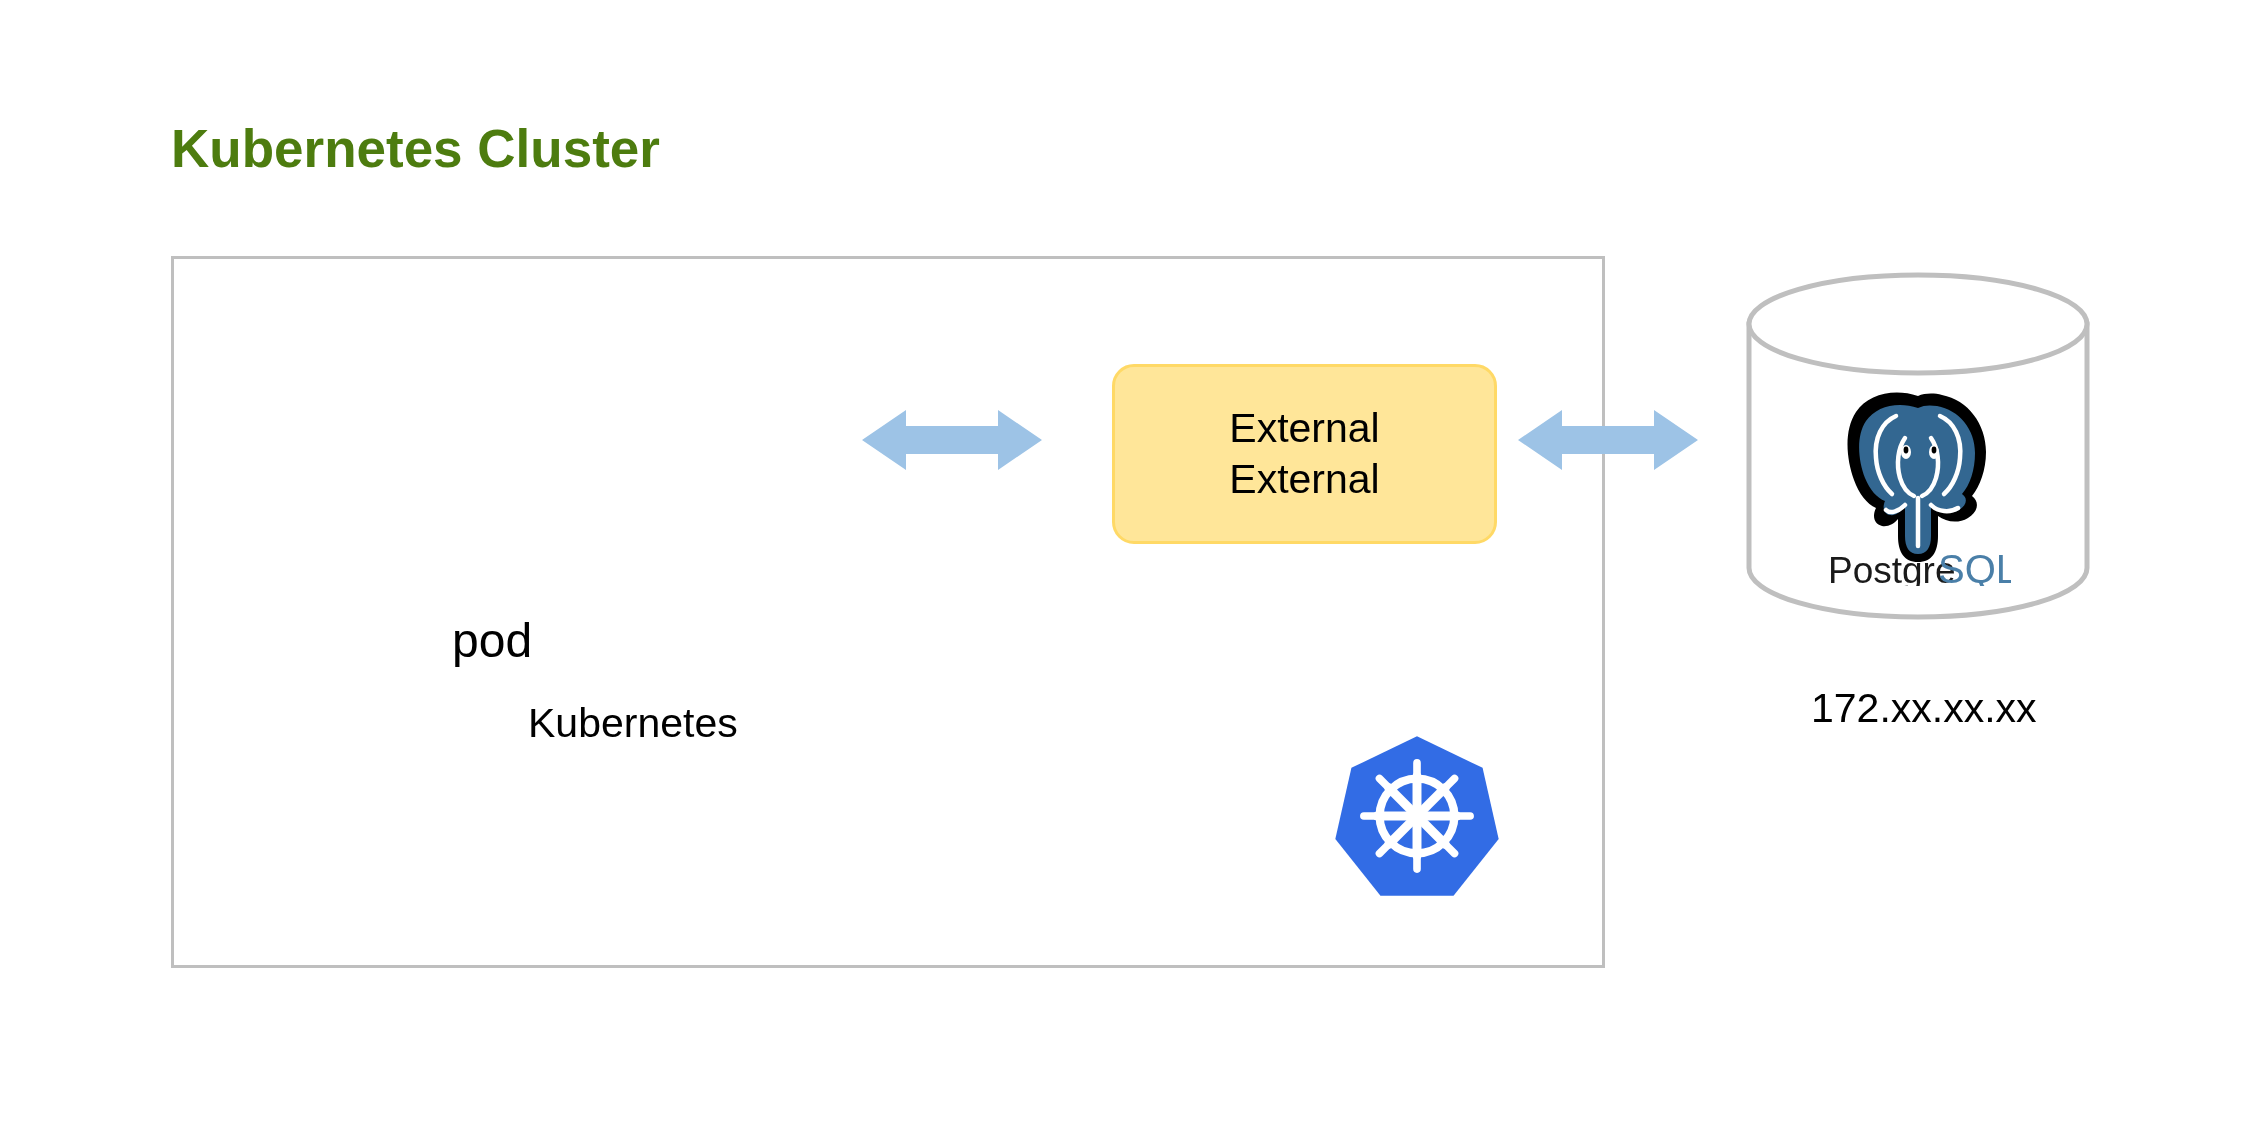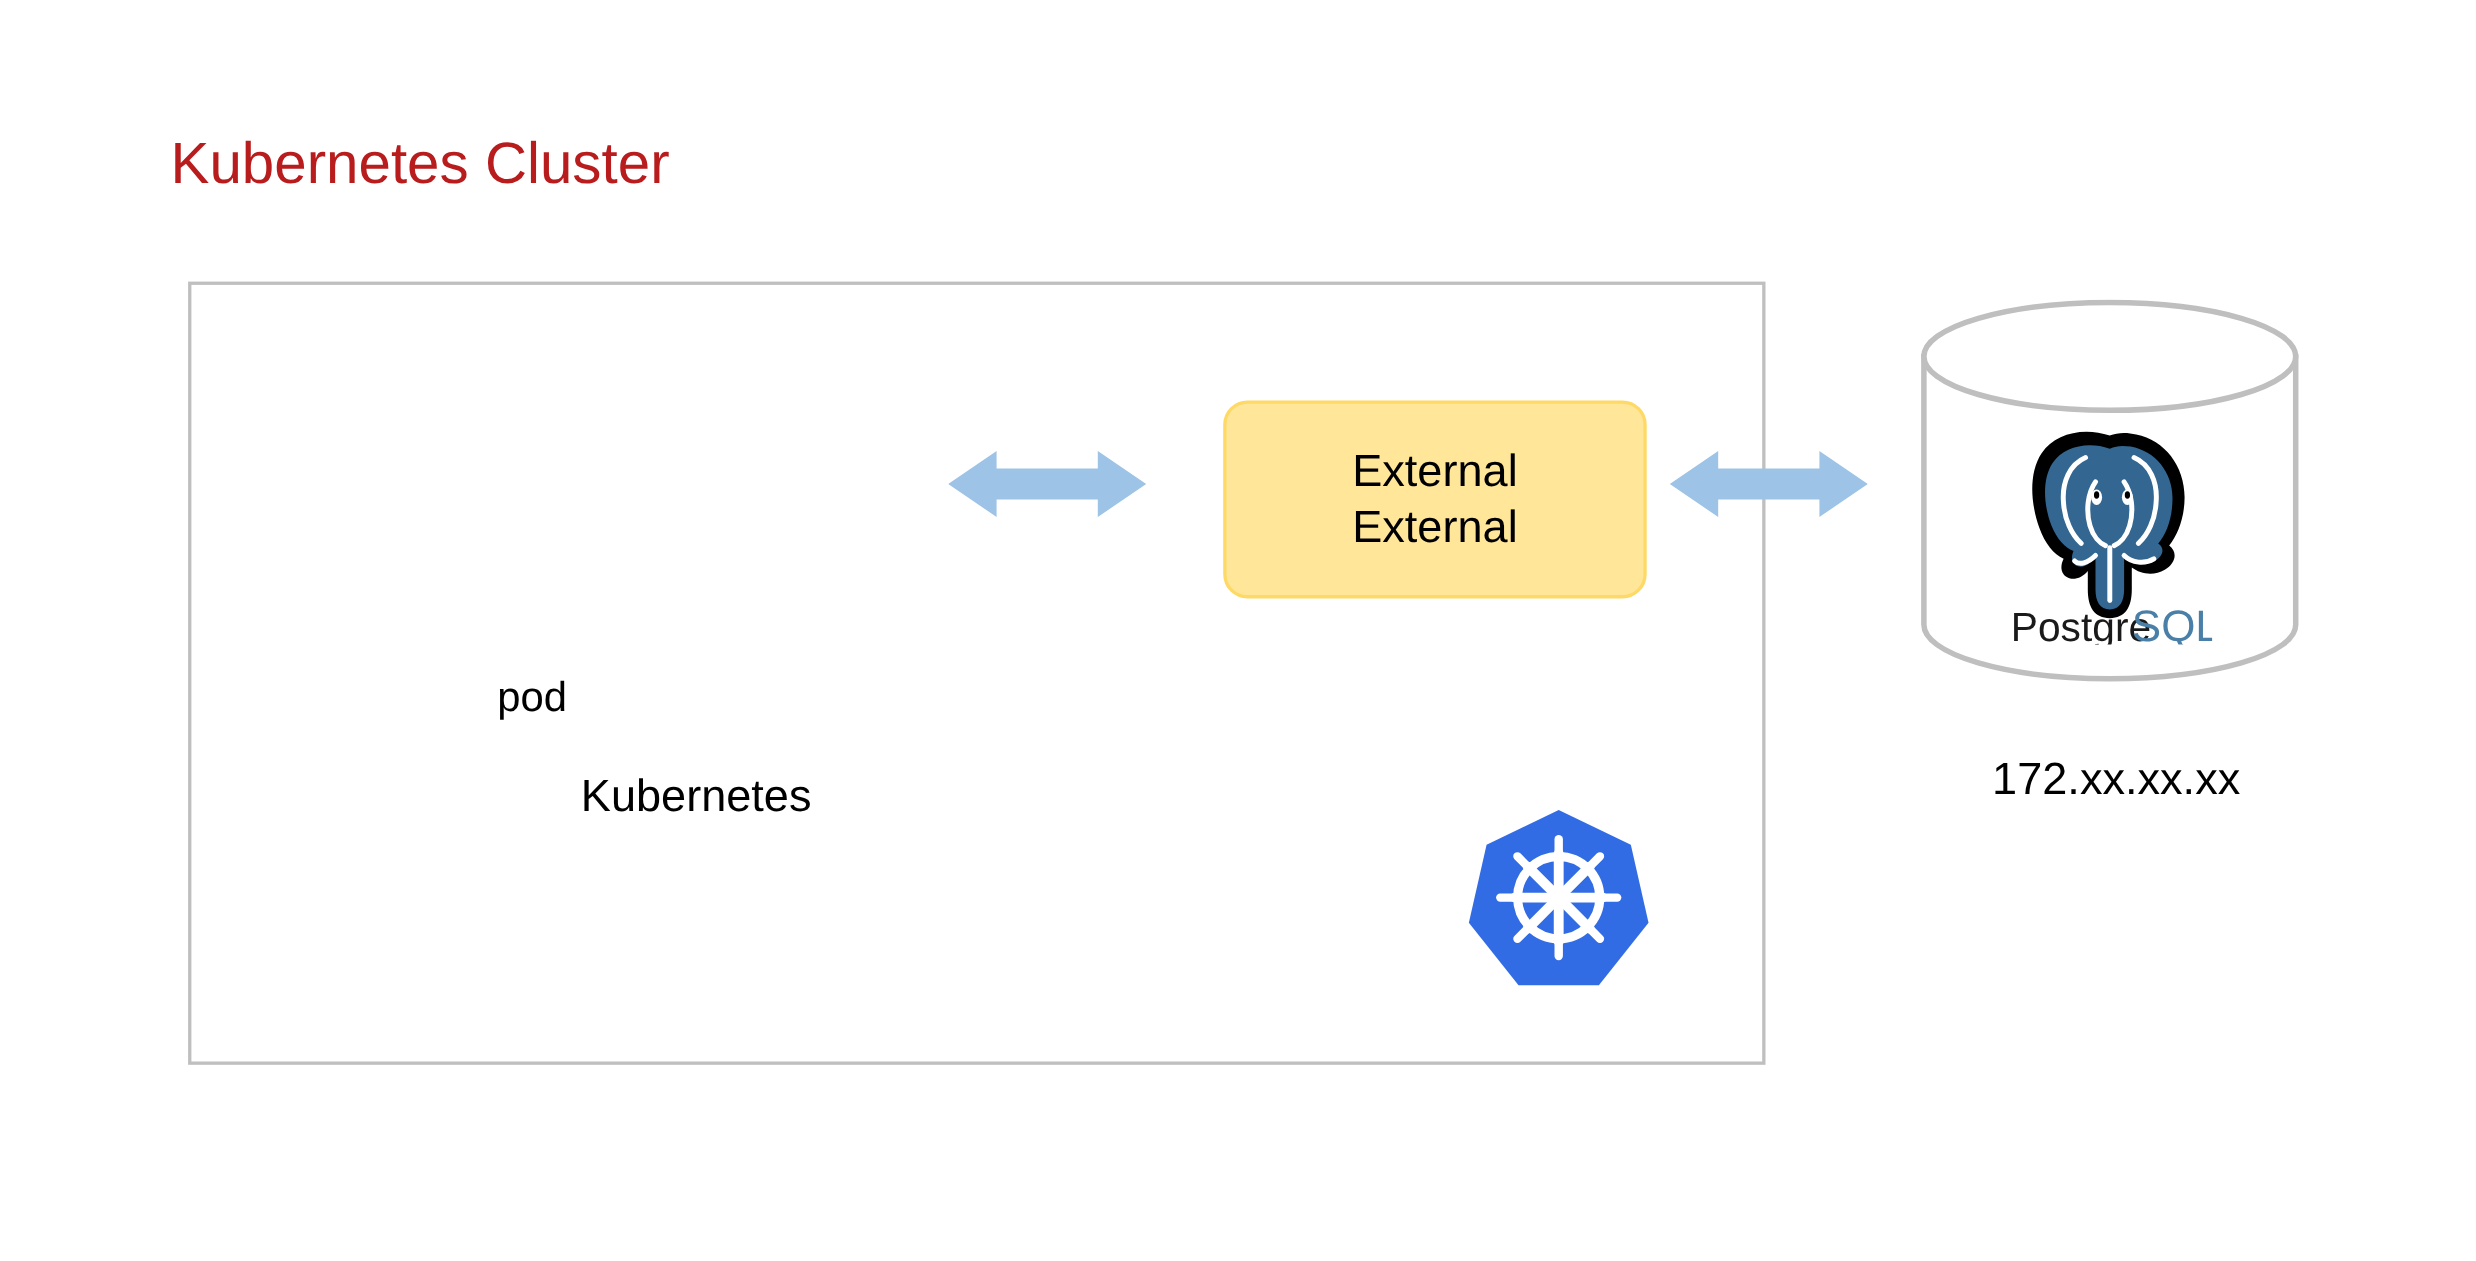--- a/index.html
+++ b/index.html
@@ -15,26 +15,26 @@
     position: relative;
     width: 2251px;
     height: 1146px;
     background: #ffffff;
     overflow: hidden;
   }
 
   
   #cluster-title {
     position: absolute;
-    left: 155px;
+    left: 171px;
     top: 120px;
     font-size: 53px;
-    font-weight: 400;
+    font-weight: 700;
     line-height: 1.1;
-    color: #b91c1c;
+    color: #4d7c0f;
     white-space: nowrap;
   }
 
   
   #cluster-box {
     position: absolute;
     left: 171px;
     top: 256px;
     width: 1434px;
     height: 712px;
@@ -43,21 +43,21 @@
     box-sizing: border-box;
   }
   #pod-card-back  { left: 297px; top: 364px; width: 450px; height: 265px; }
   #pod-card-mid   { left: 357px; top: 479px; width: 450px; height: 265px; }
   #pod-card-front { left: 417px; top: 592px; width: 450px; height: 265px; }
 
   #pod-label {
     position: absolute;
     left: 452px;
     top: 611px;
-    font-size: 38px;
+    font-size: 48px;
     line-height: 1.25;
     color: #000000;
     white-space: nowrap;
   }
   #pod-app-label {
     position: absolute;
     left: 528px;
     top: 698px;
     font-size: 41px;
     line-height: 1.25;

